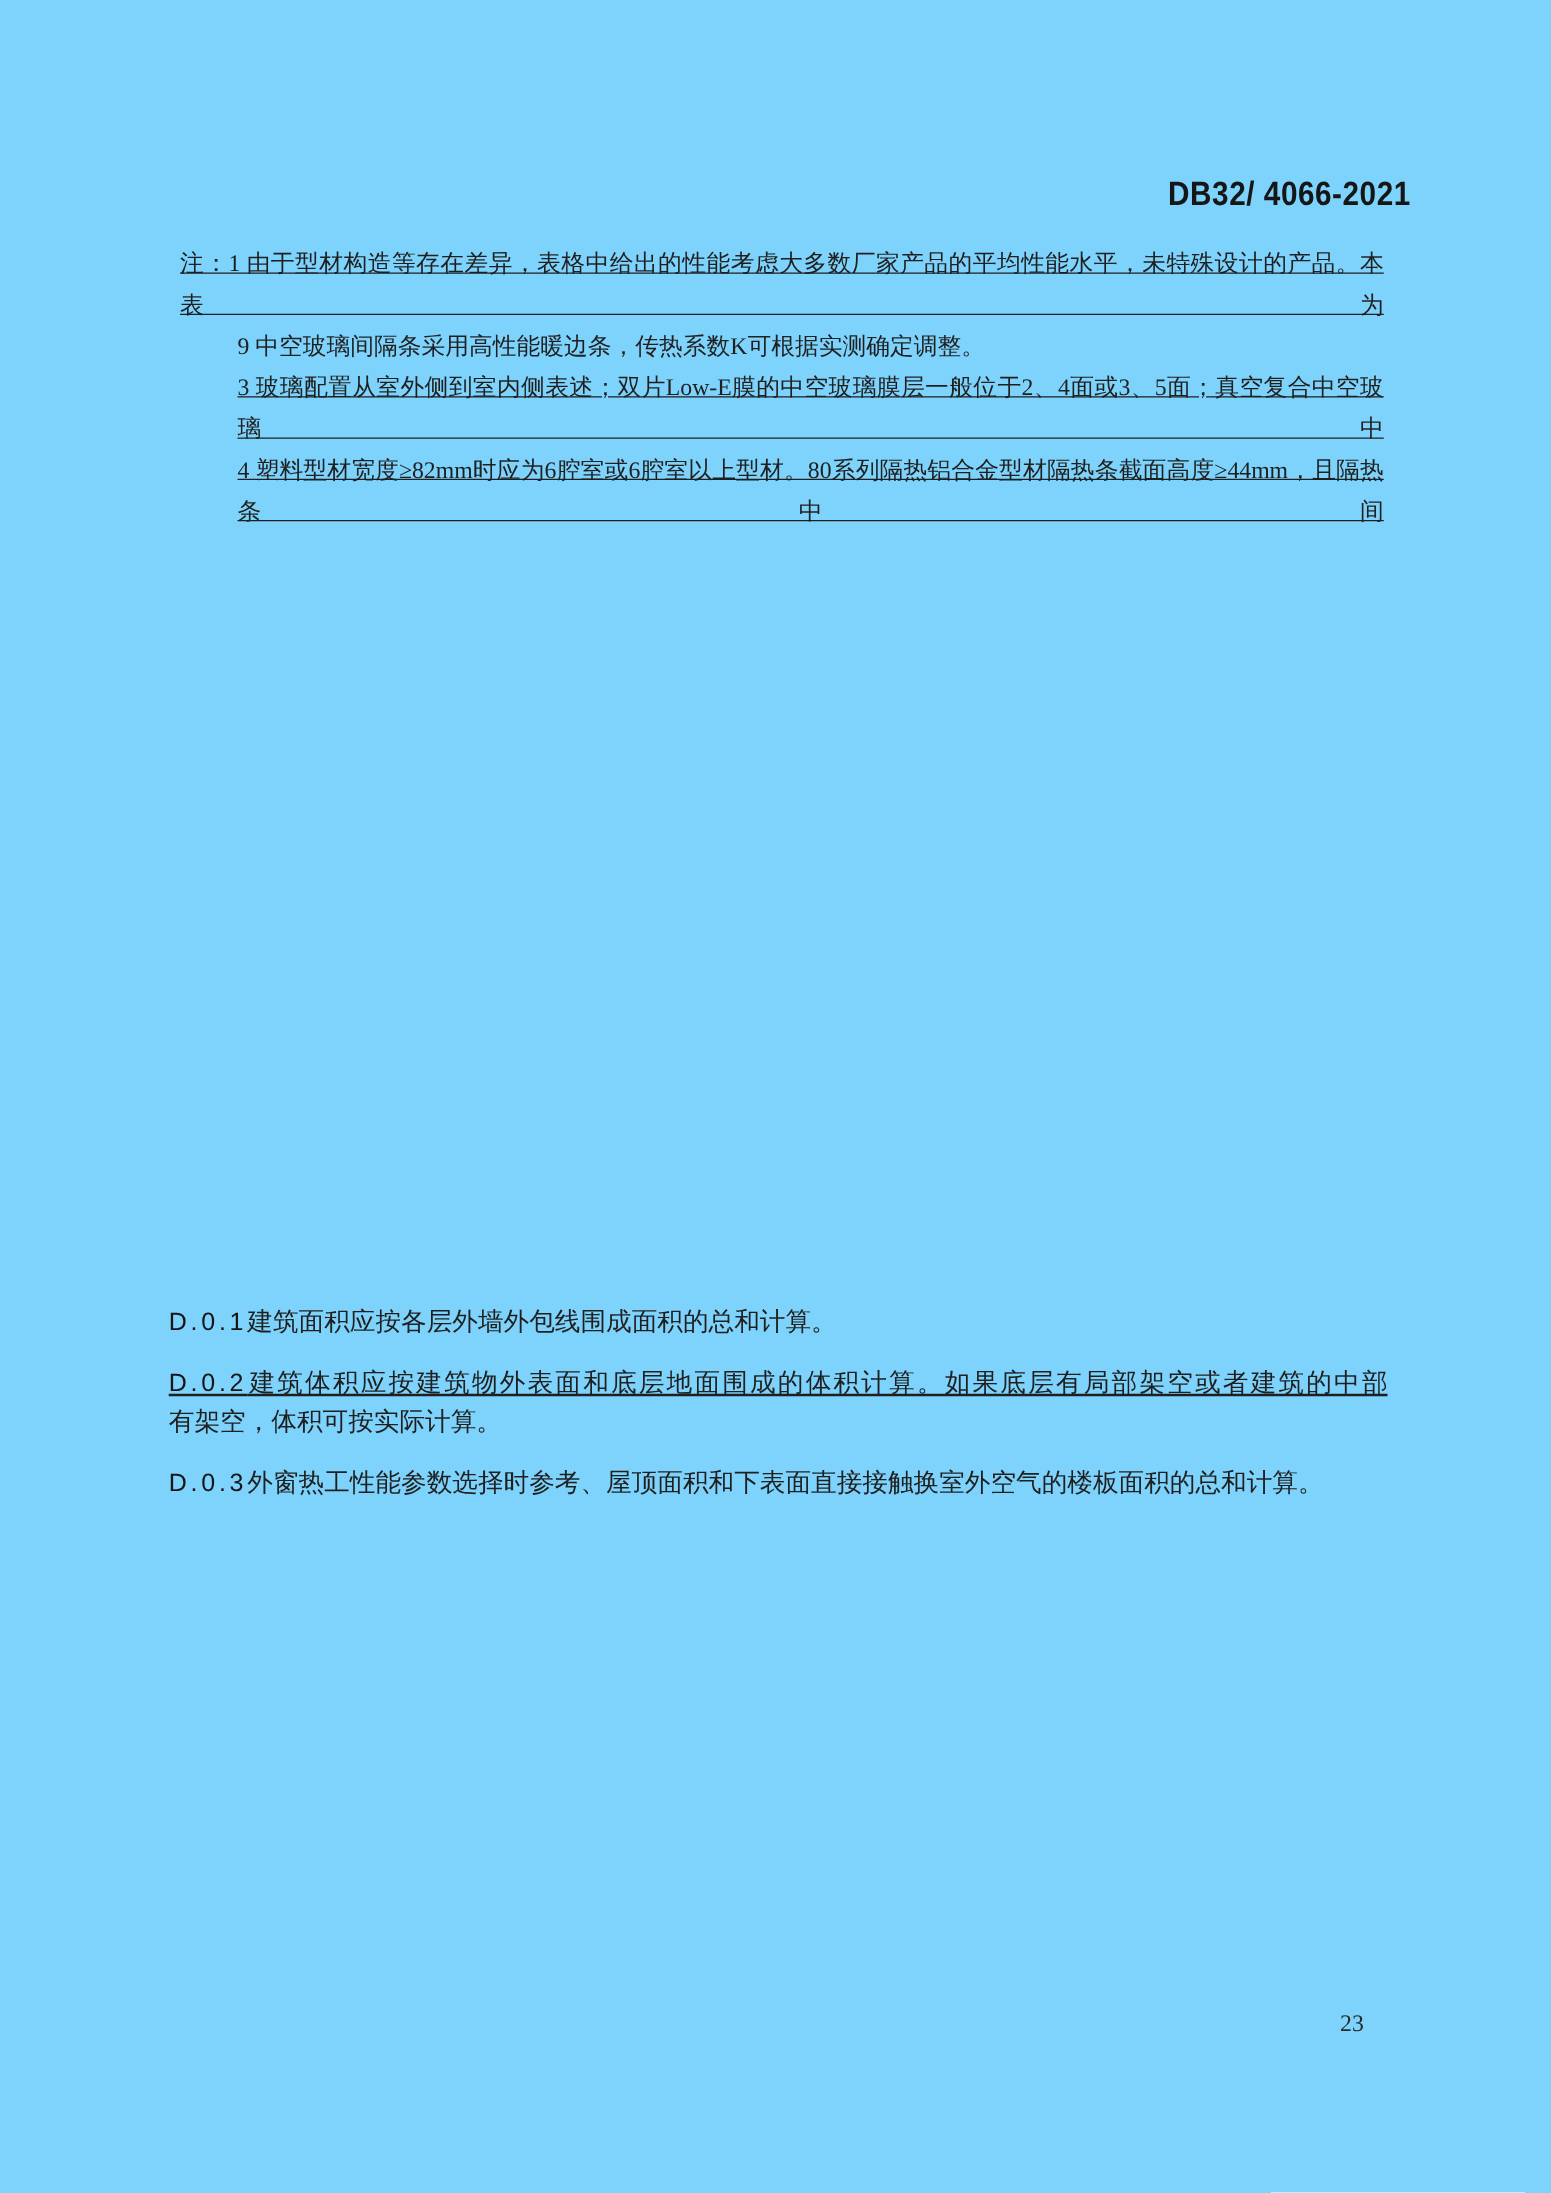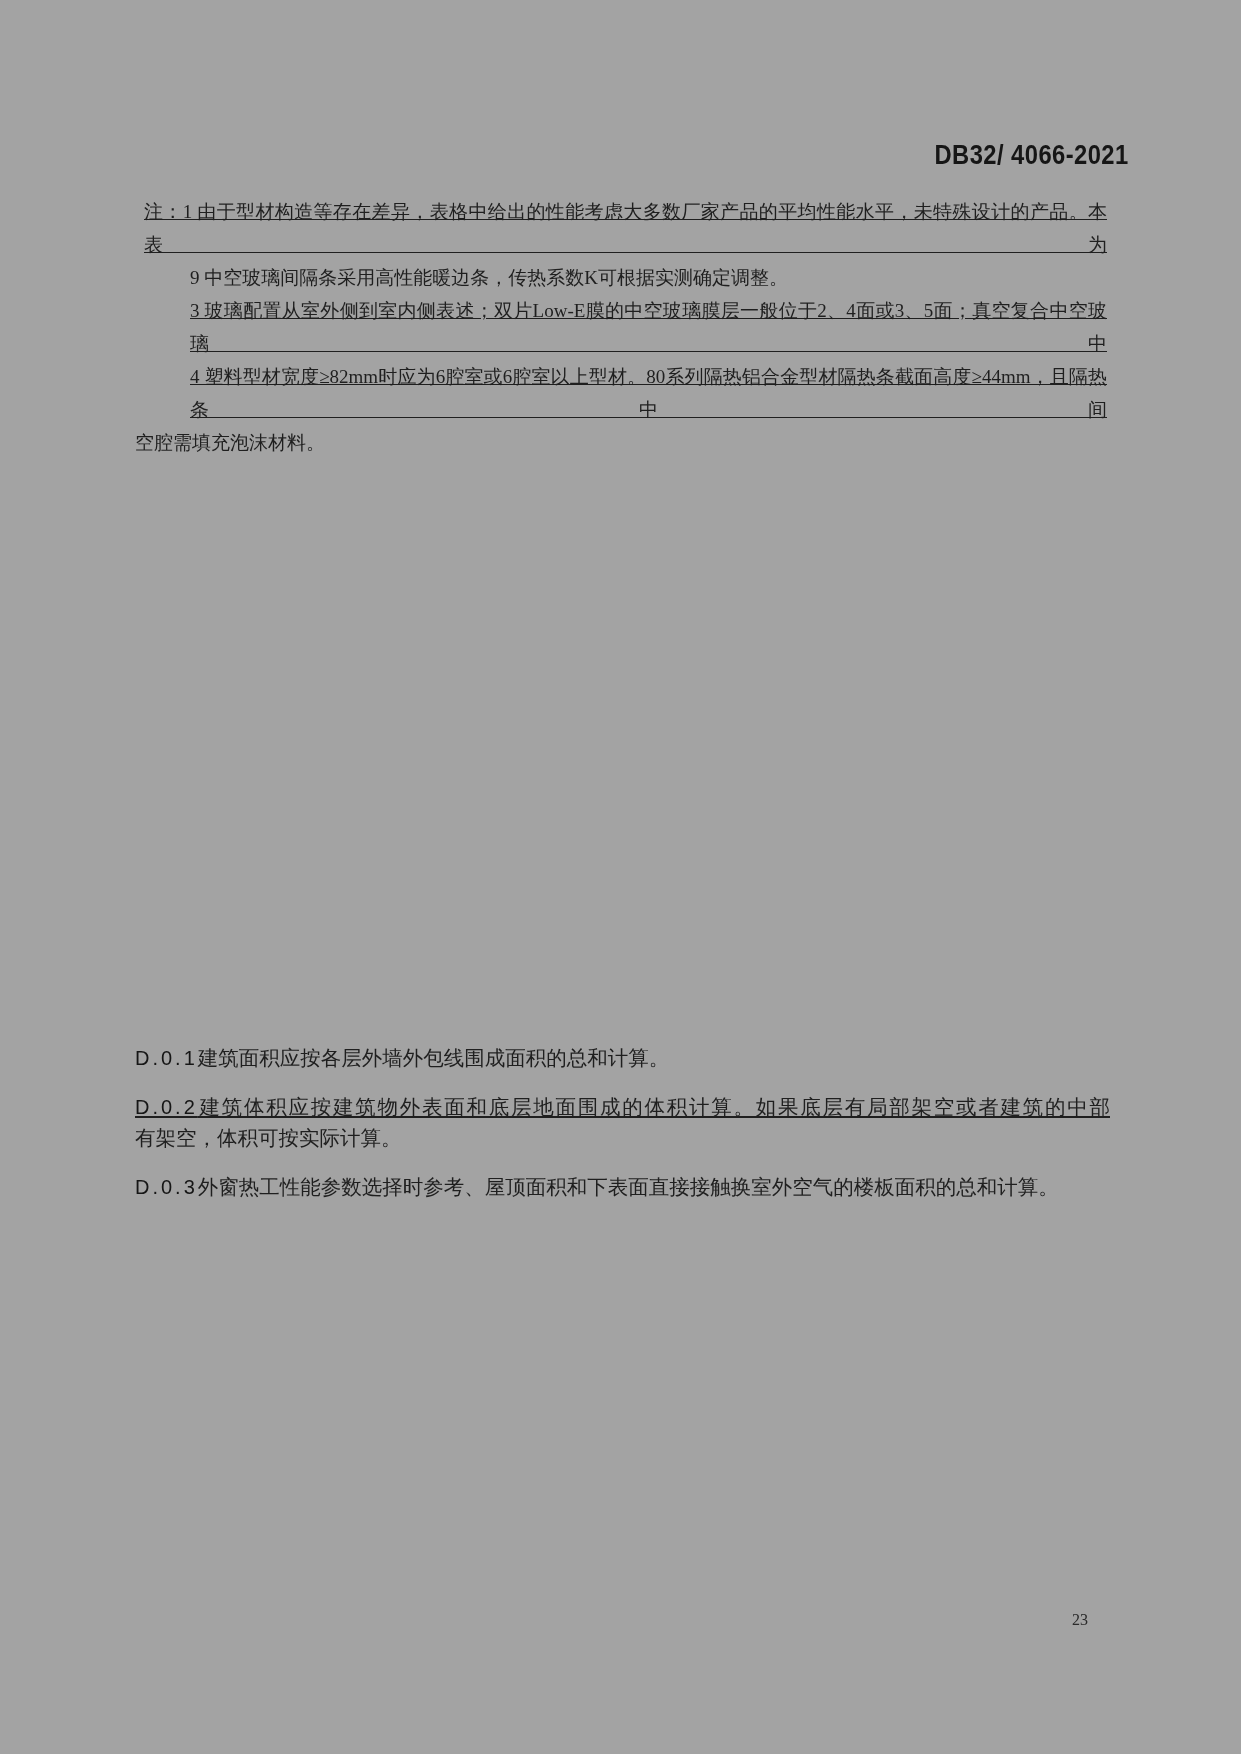--- a/index.html
+++ b/index.html
@@ -1,20 +1,20 @@
 <!DOCTYPE html>
 <html><head>
 <meta charset="utf-8">
 <style>
   html, body { margin: 0; padding: 0; background: #ffffff; }
   .page {
     position: relative;
     width: 1241px;
     height: 1754px;
-    background: #a3a3a3;
+    background: #7dd3fc;
     overflow: hidden;
     font-family: "Liberation Serif", "DejaVu Serif", serif;
     color: #1c1c1c;
   }
 
   
   .header-code {
     position: absolute;
     top: 140px;
     right: 112px;
@@ -75,38 +75,37 @@
     letter-spacing: 3px;
     font-size: 20px;
     color: #161616;
   }
 
   
   .page-num {
     position: absolute;
     left: 1072px;
     top: 1608px;
-    font-size: 16px;
+    font-size: 19px;
     line-height: 24px;
     color: #2a2a2a;
   }
 </style>
 </head>
 <body>
 
 <div class="page">
 
   <div class="header-code">DB32/ 4066-2021</div>
 
   <div class="notes">
     <div class="ln ind1 jl">注：1 由于型材构造等存在差异，表格中给出的性能考虑大多数厂家产品的平均性能水平，未特殊设计的产品。本表为</div>
     <div class="ln ind2">9 中空玻璃间隔条采用高性能暖边条，传热系数K可根据实测确定调整。</div>
     <div class="ln ind2 jl">3 玻璃配置从室外侧到室内侧表述；双片Low-E膜的中空玻璃膜层一般位于2、4面或3、5面；真空复合中空玻璃中</div>
     <div class="ln ind2 jl">4 塑料型材宽度≥82mm时应为6腔室或6腔室以上型材。80系列隔热铝合金型材隔热条截面高度≥44mm，且隔热条中间</div>
-    <div class="ln">空腔需填充泡沫材料。</div>
   </div>
 
 
   <div class="clause c1">
     <div class="cl-line">
       <span class="cl-label">D.0.1</span><span>建筑面积应按各层外墙外包线围成面积的总和计算。</span>
     </div>
   </div>
 
   <div class="clause c2">

